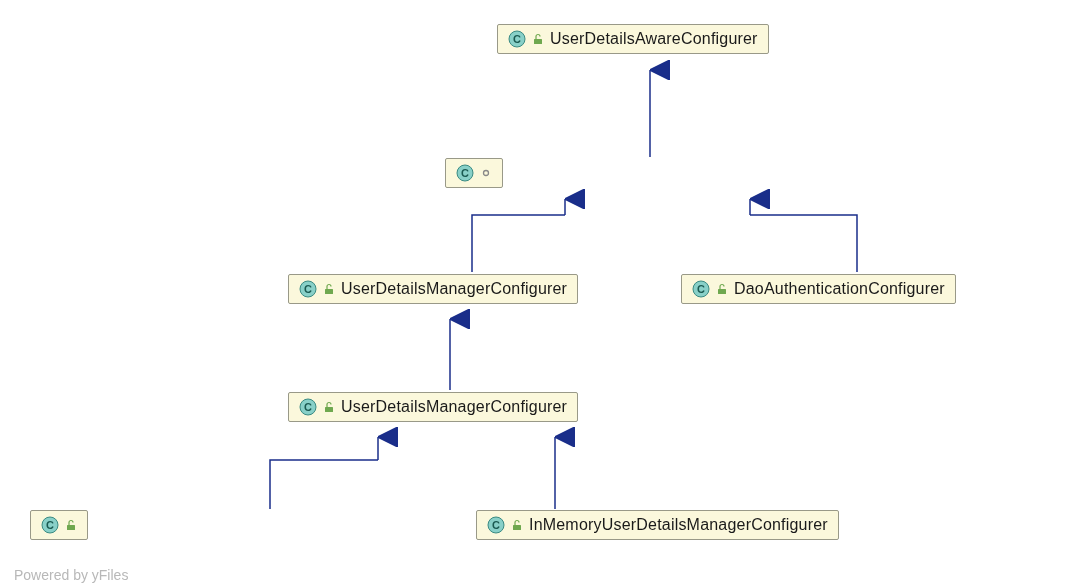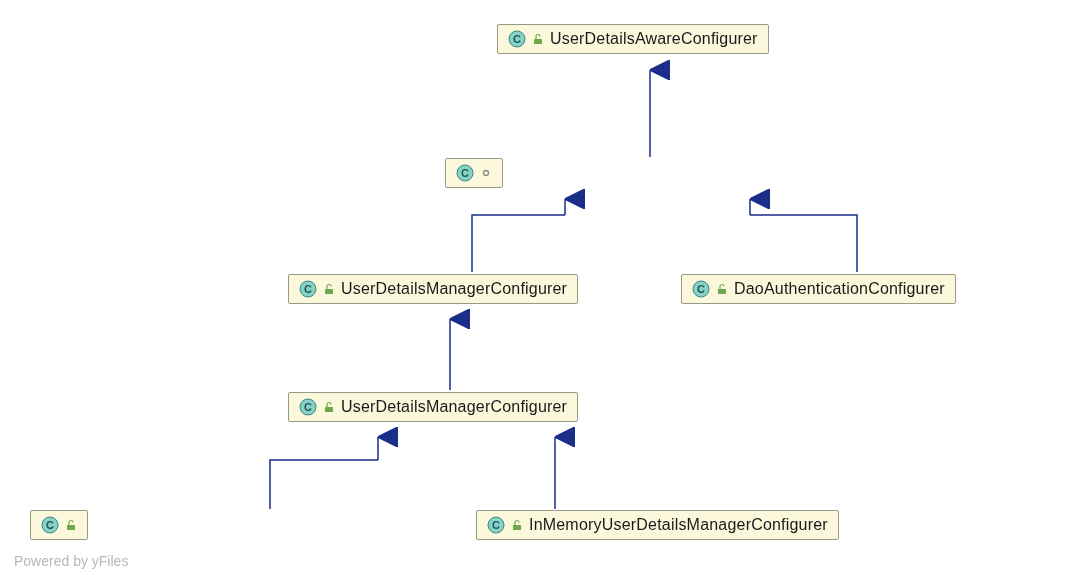--- a/index.html
+++ b/index.html
@@ -32,21 +32,21 @@
       flex-shrink: 0;
     }
     .class-name {
       font-size: 16px;
       color: #1a1a1a;
       font-family: Liberation Sans, sans-serif;
       letter-spacing: 0.2px;
     }
     .footer {
       position: absolute;
-      bottom: 18px;
+      bottom: 4px;
       left: 14px;
       font-size: 14px;
       color: #b8b8b8;
       font-family: Arial, sans-serif;
     }
     svg.arrows {
       position: absolute;
       top: 0;
       left: 0;
       width: 1080px;

